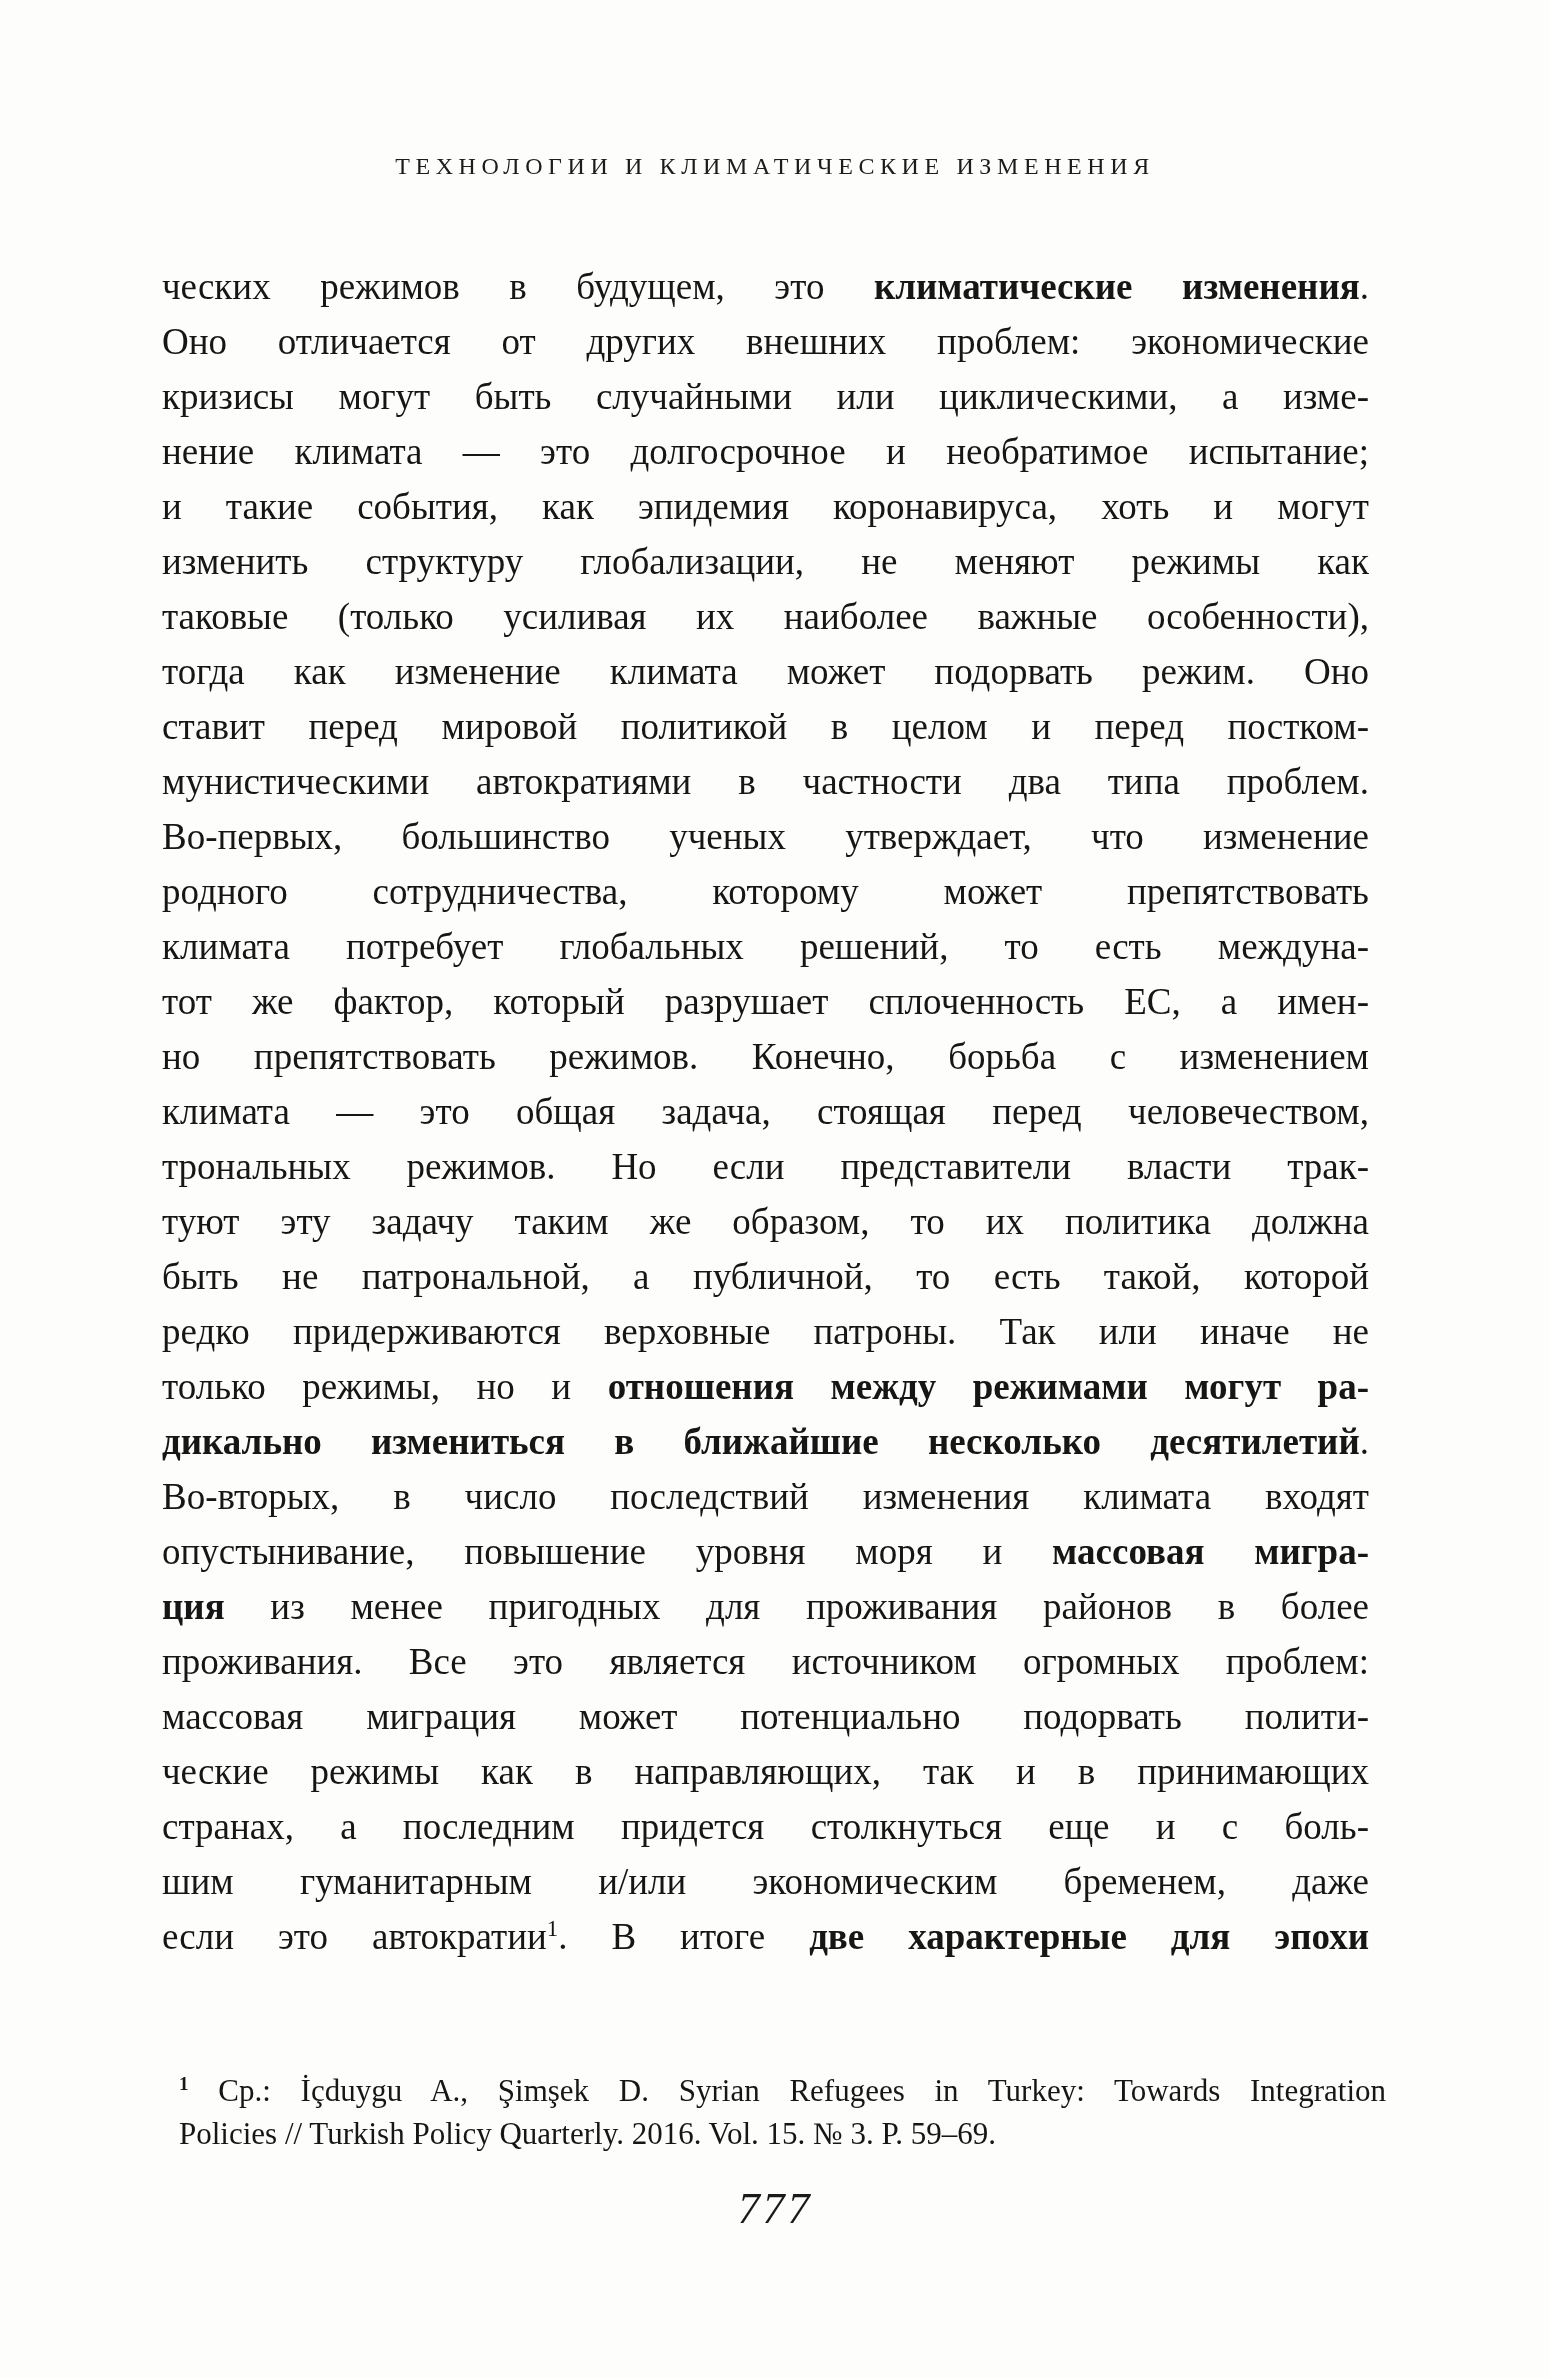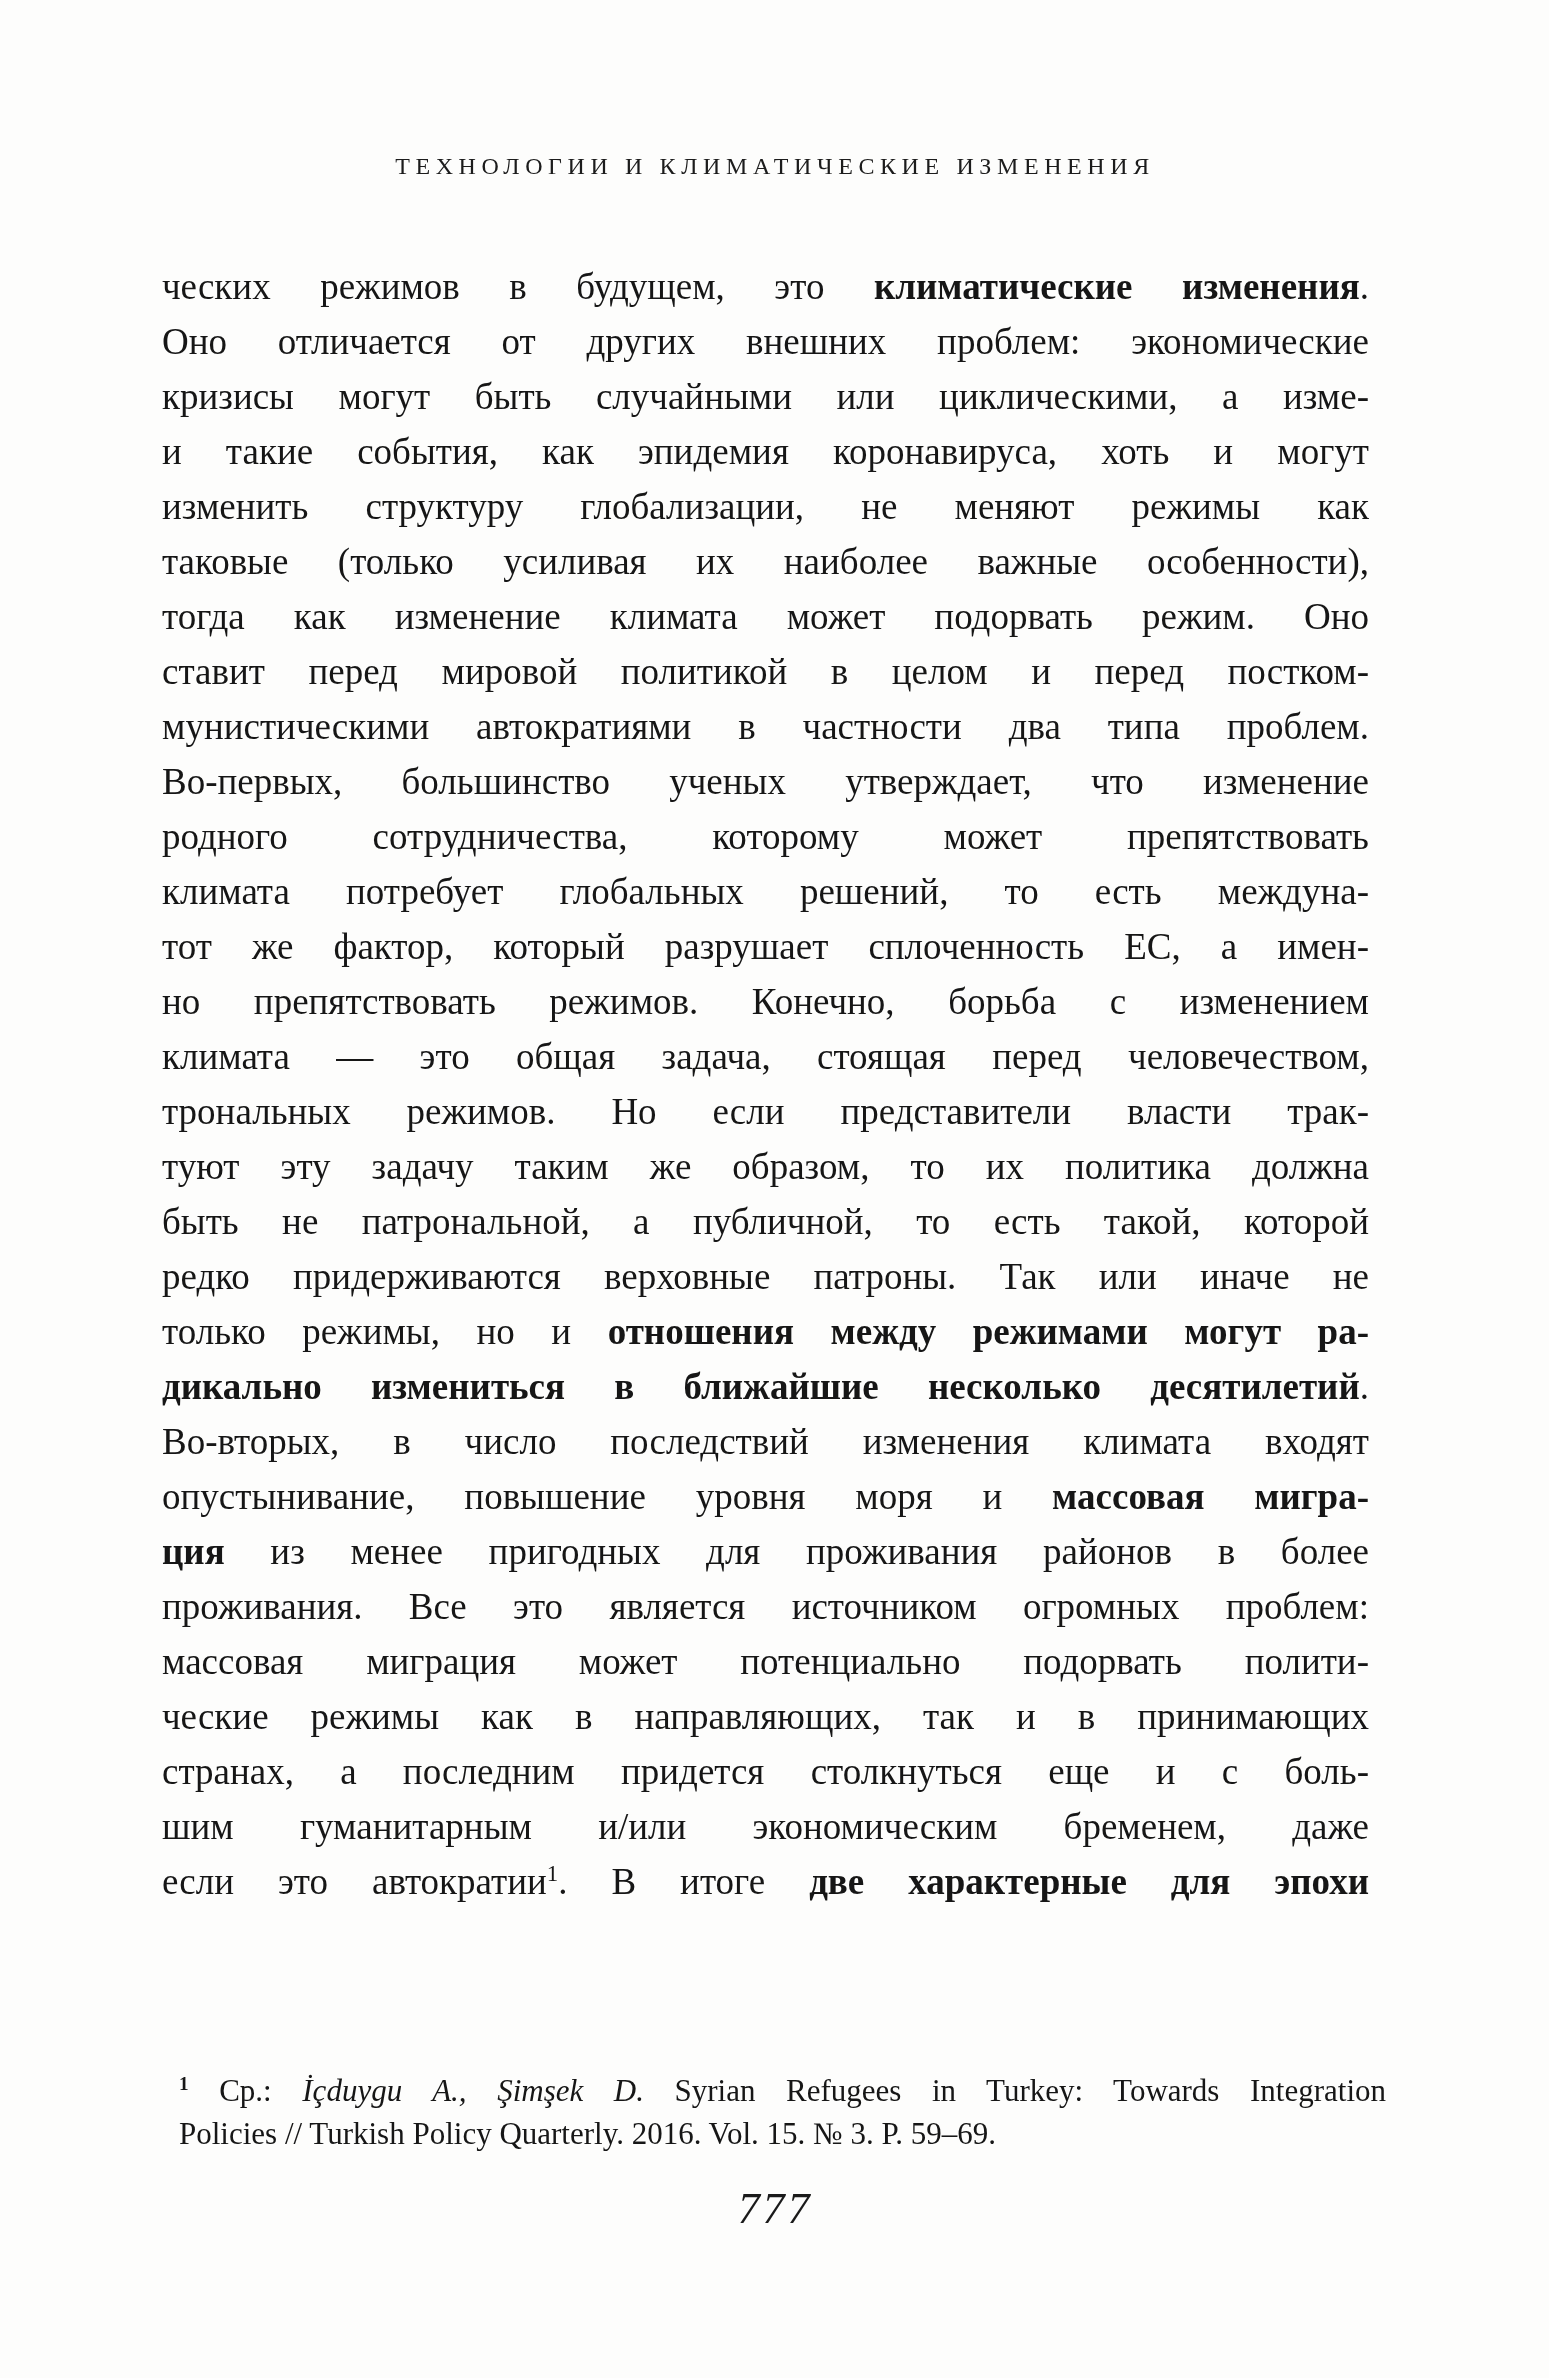--- a/index.html
+++ b/index.html
@@ -50,21 +50,21 @@
     line-height: 43px;
   }
   .footnote .line {
     text-align: justify;
     text-align-last: justify;
   }
   .footnote .line:last-child {
     text-align-last: left;
   }
   .bold { font-weight: 700; }
-  .italic { font-style: italic; }
+  .italic { }
   sup {
     font-size: 0.62em;
     line-height: 0;
     vertical-align: super;
   }
   .page-number {
     position: absolute;
     top: 2183px;
     left: 0;
     width: 100%;
@@ -78,20 +78,21 @@
 </head>
 <body>
 
 <div class="page">
   <div class="running-header">ТЕХНОЛОГИИ И КЛИМАТИЧЕСКИЕ ИЗМЕНЕНИЯ</div>
 
   <div class="body-text">
       <div class="line"><span>ческих режимов в будущем, это </span><span class="bold">климатические изменения</span><span>.</span></div>
       <div class="line"><span>Оно отличается от других внешних проблем: экономические</span></div>
       <div class="line"><span>кризисы могут быть случайными или циклическими, а изме-</span></div>
+      <div class="line"><span>нение климата — это долгосрочное и необратимое испытание;</span></div>
       <div class="line"><span>и такие события, как эпидемия коронавируса, хоть и могут</span></div>
       <div class="line"><span>изменить структуру глобализации, не меняют режимы как</span></div>
       <div class="line"><span>таковые (только усиливая их наиболее важные особенности),</span></div>
       <div class="line"><span>тогда как изменение климата может подорвать режим. Оно</span></div>
       <div class="line"><span>ставит перед мировой политикой в целом и перед постком-</span></div>
       <div class="line"><span>мунистическими автократиями в частности два типа проблем.</span></div>
       <div class="line"><span>Во-первых, большинство ученых утверждает, что изменение</span></div>
       <div class="line"><span>родного сотрудничества, которому может препятствовать</span></div>
       <div class="line"><span>климата потребует глобальных решений, то есть междуна-</span></div>
       <div class="line"><span>тот же фактор, который разрушает сплоченность ЕС, а имен-</span></div>

